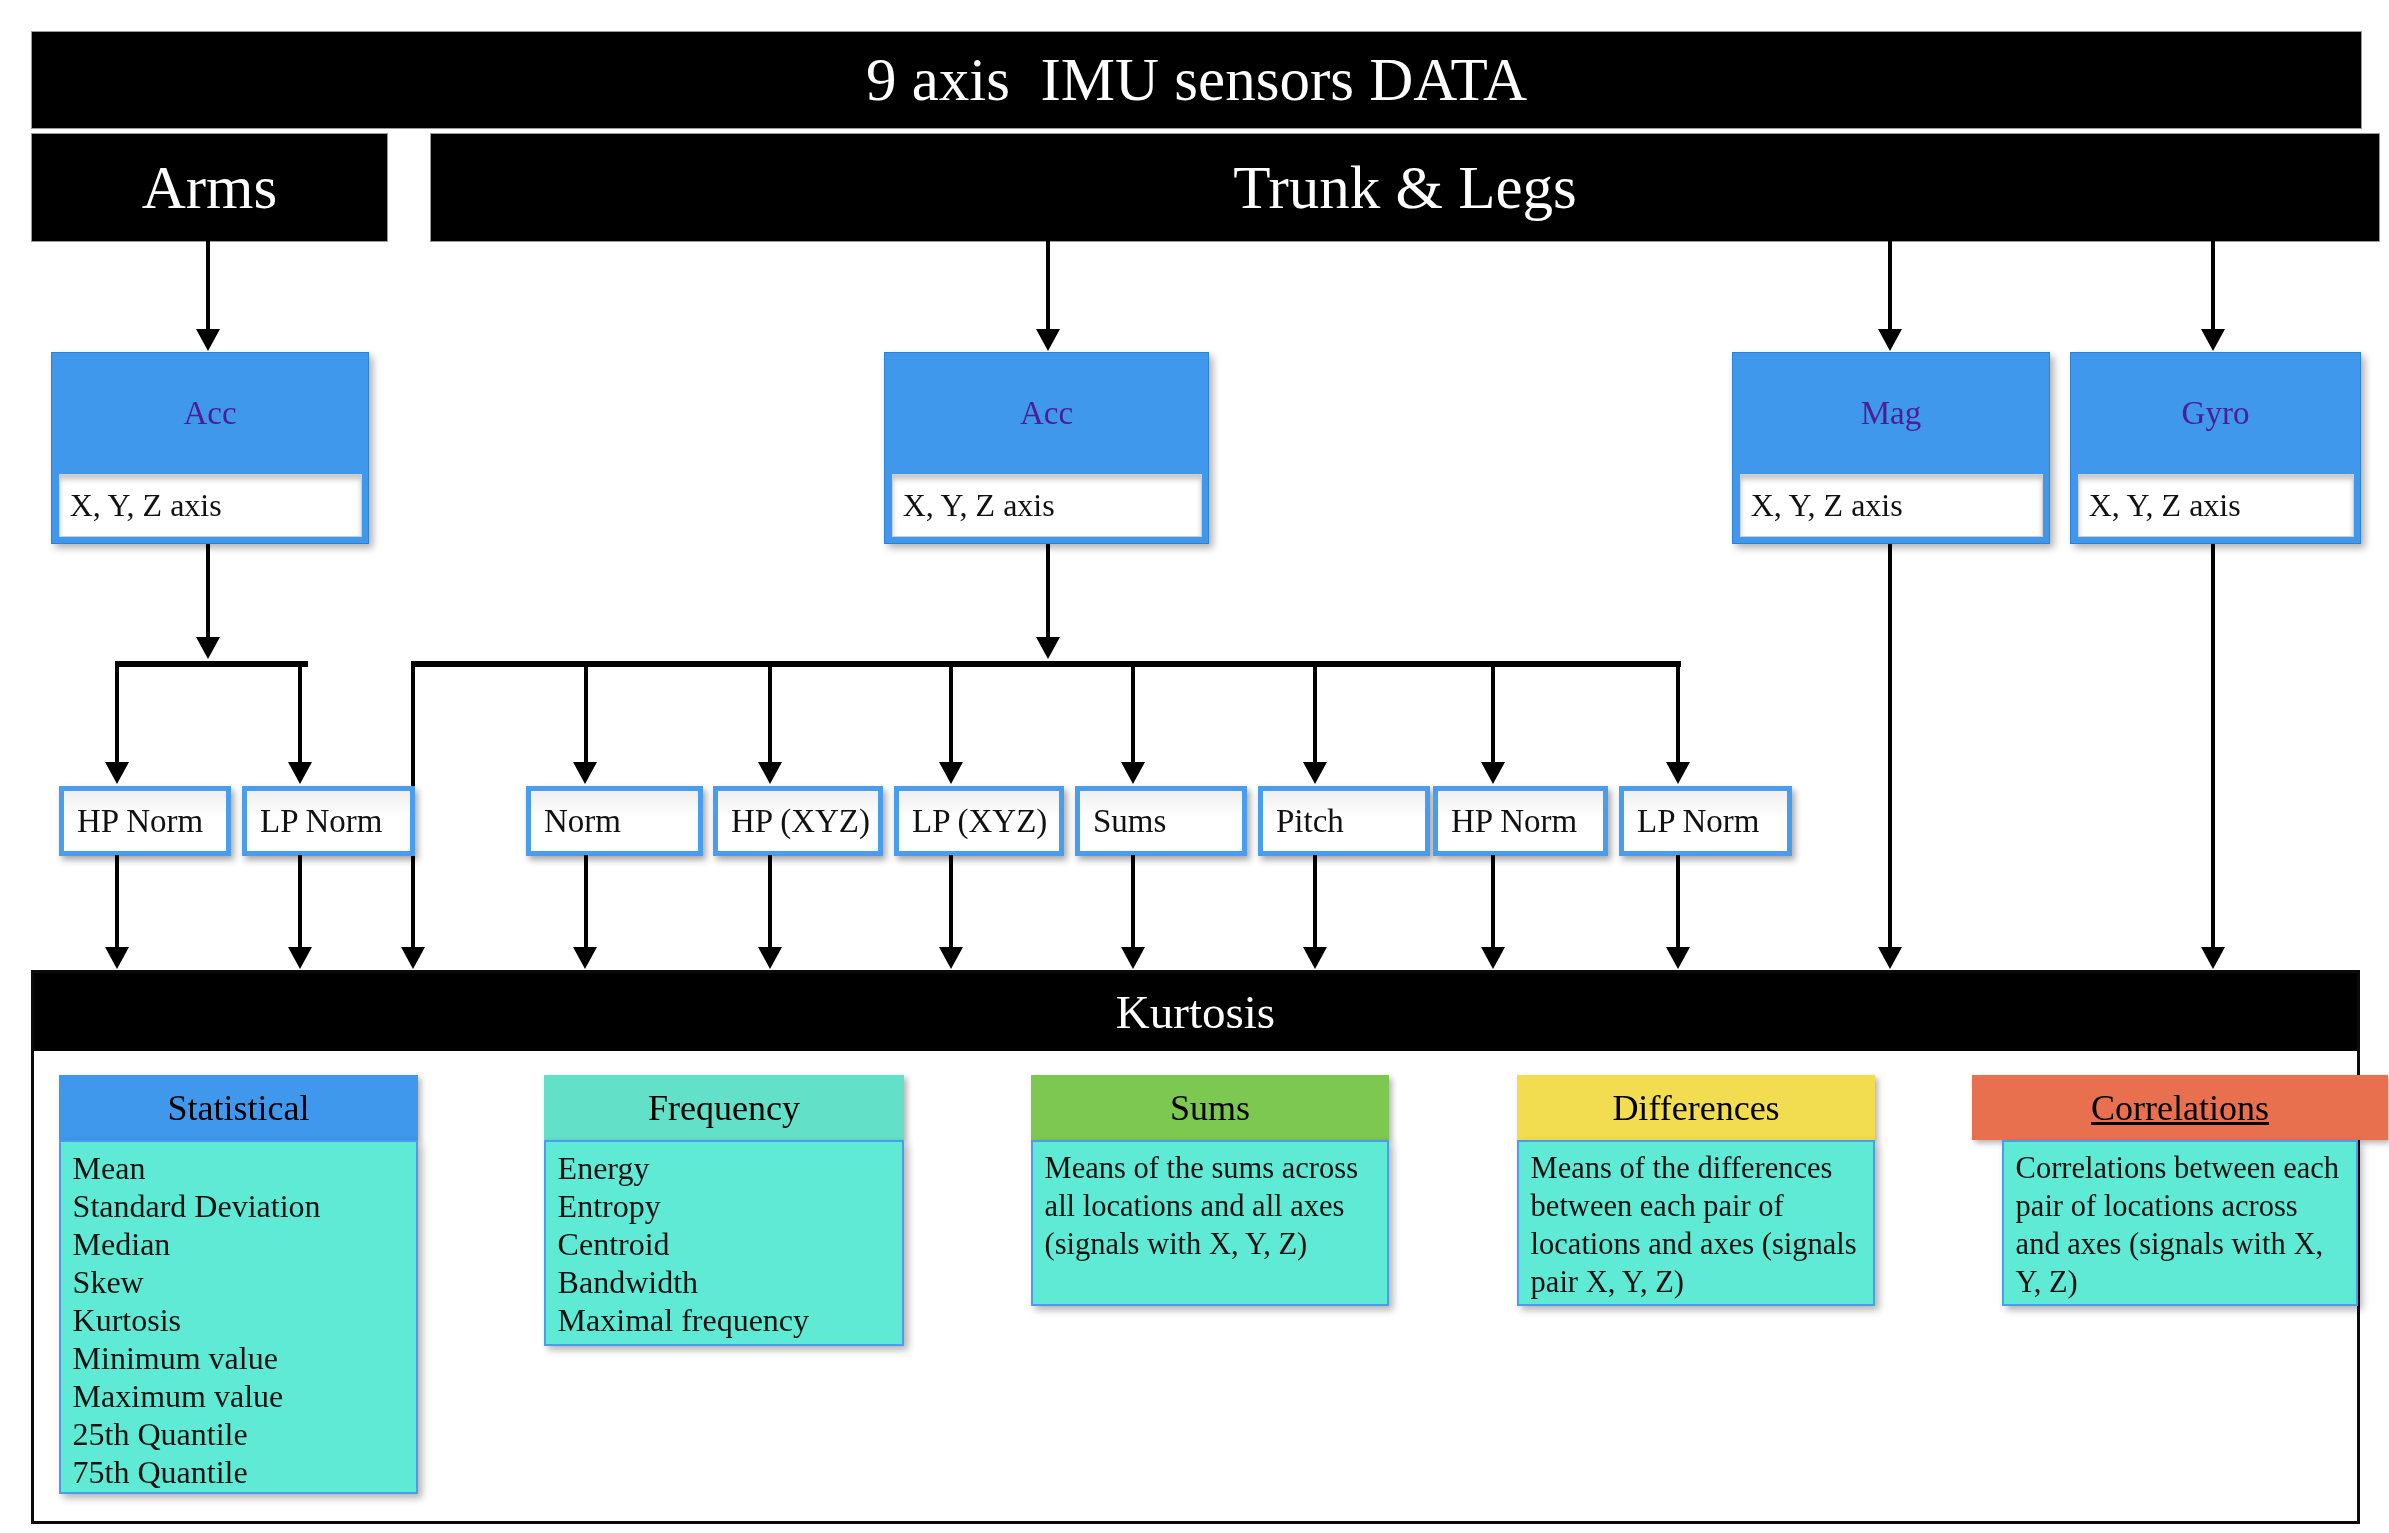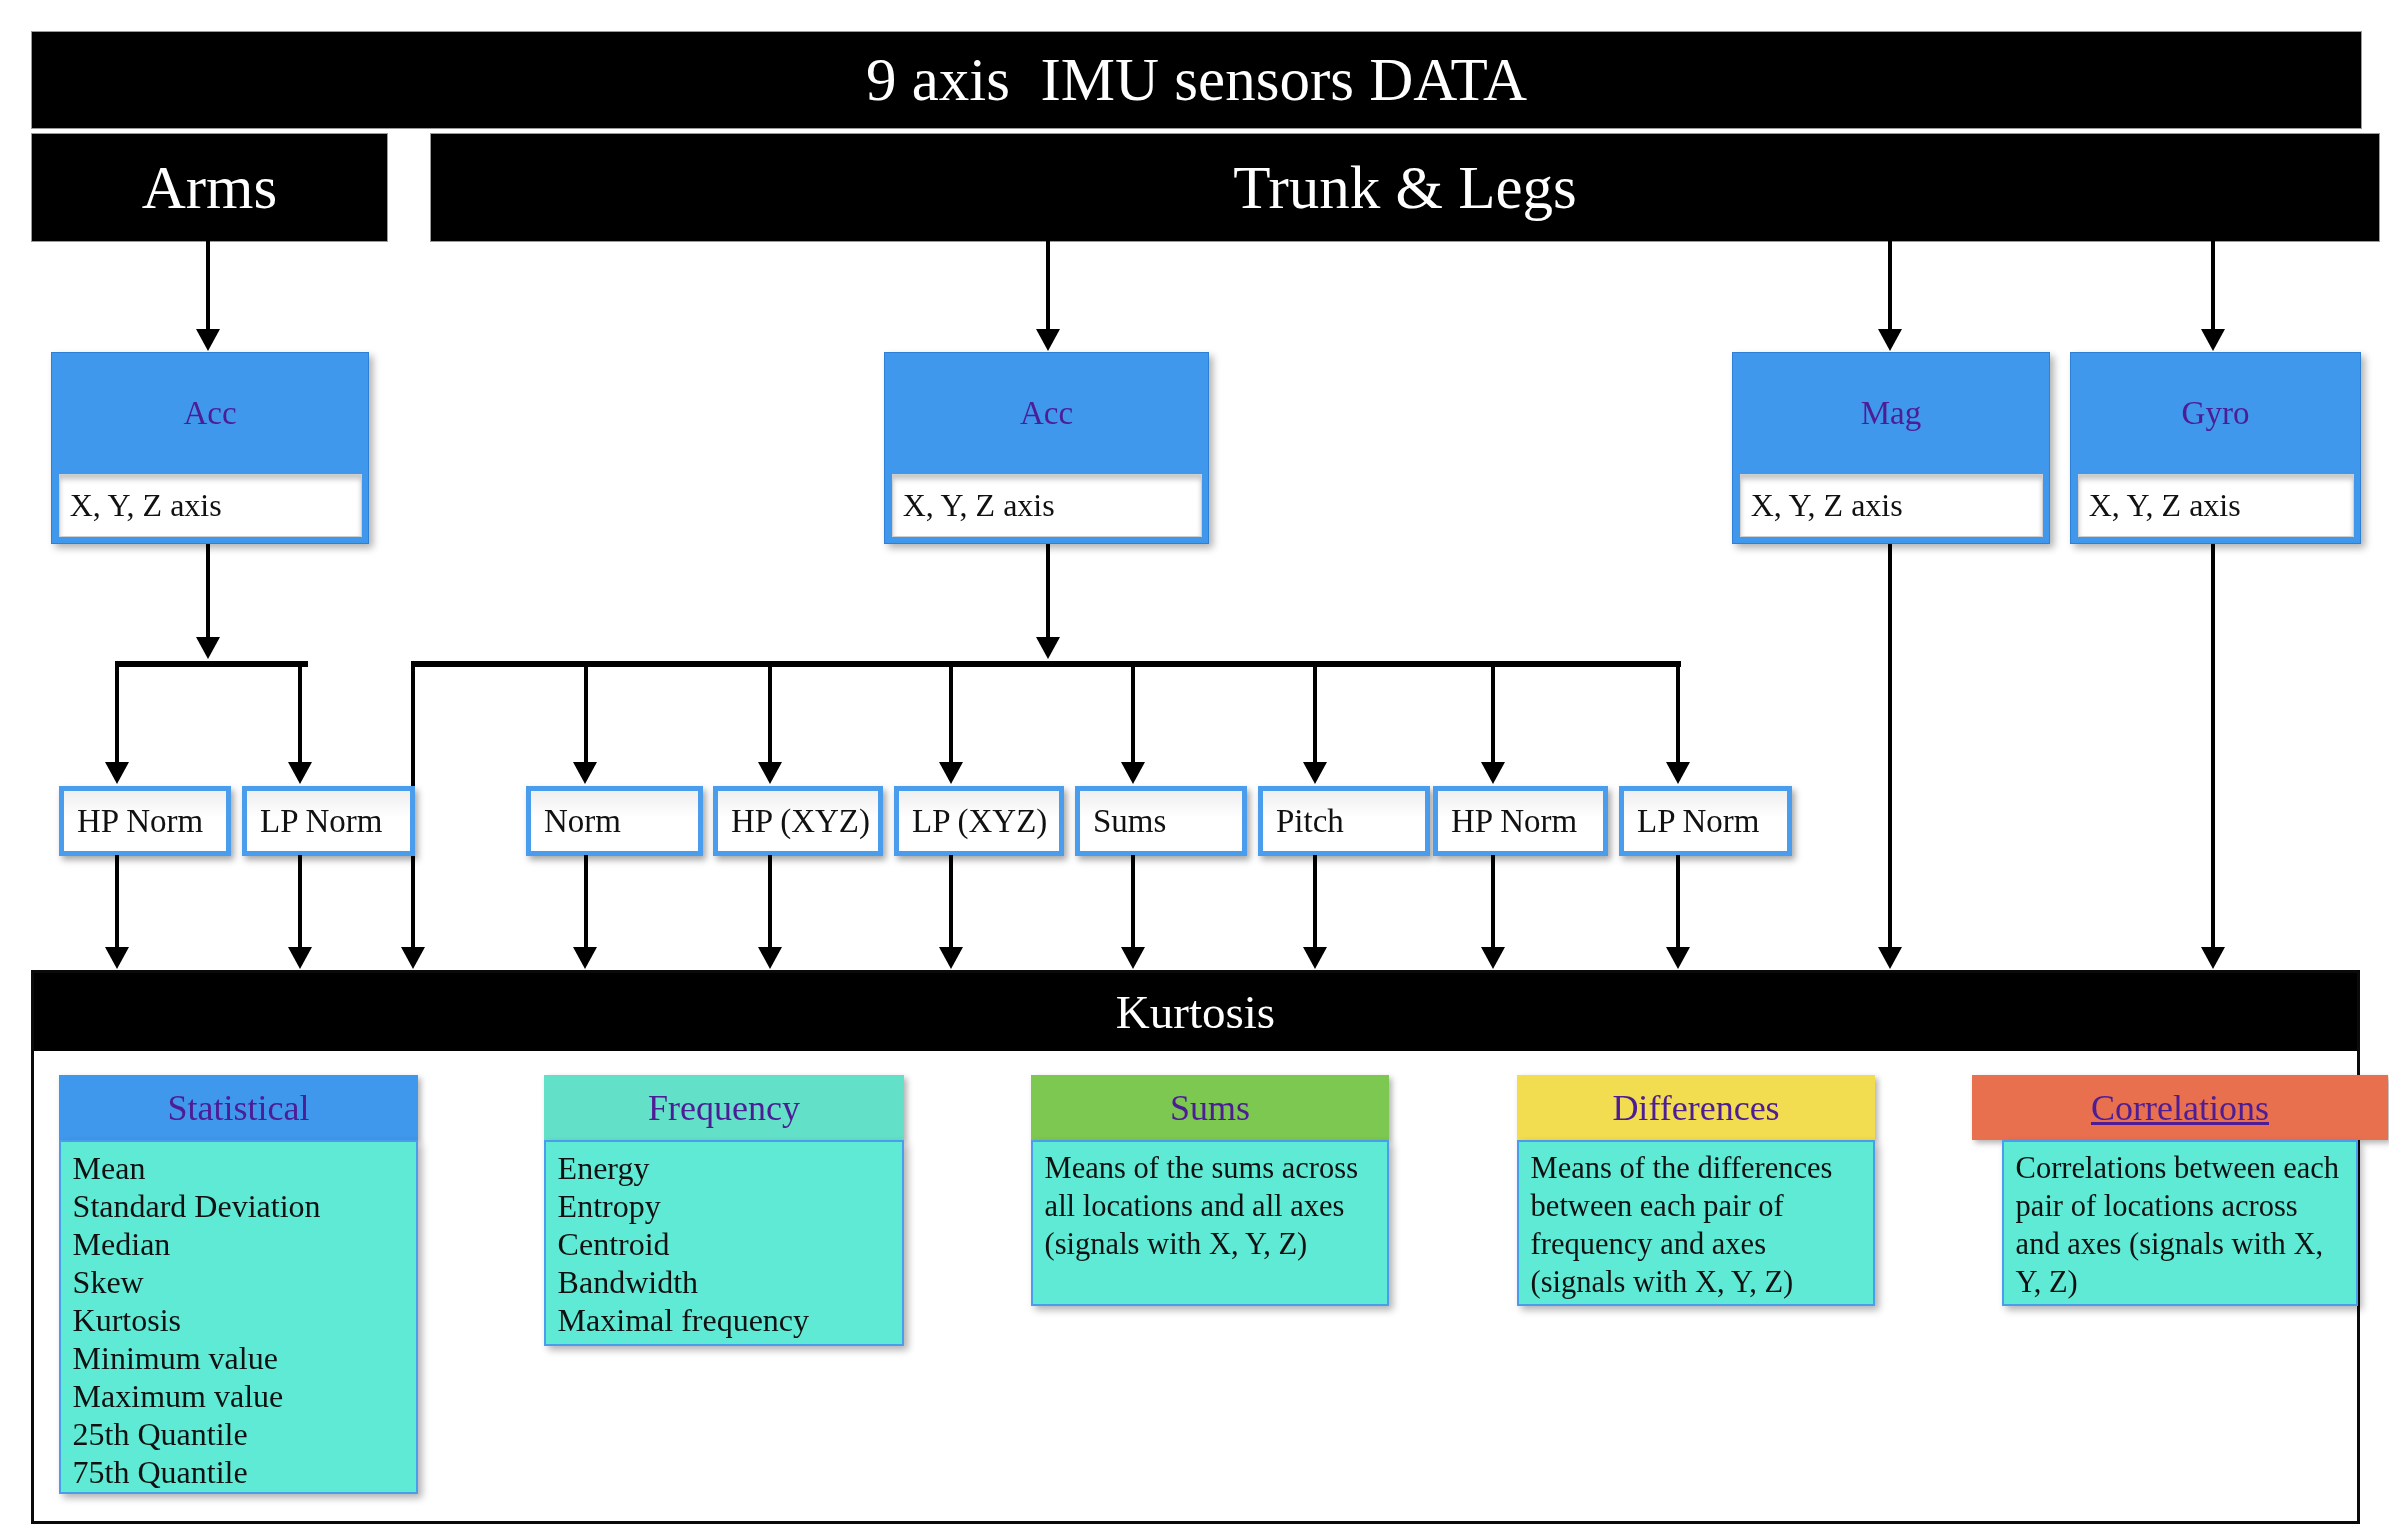--- a/index.html
+++ b/index.html
@@ -39,21 +39,21 @@
 
   
   .features{position:absolute;left:31px;top:970px;width:2329px;height:554px;
             box-sizing:border-box;border:3.6px solid #0a0a0a;background:#fff;}
   .features-bar{position:absolute;left:0;top:0;right:0;height:78px;background:#000;
                 display:flex;align-items:center;justify-content:center;color:#fff;
                 font-size:47px;}
 
   .cat-header{position:absolute;top:1075px;height:65px;box-sizing:border-box;
               display:flex;align-items:center;justify-content:center;
-              font-size:36px;color:#4c1d95;box-shadow:2.9px 2.9px 5.8px rgba(0,0,0,.30);}
+              font-size:36px;color:#000000;box-shadow:2.9px 2.9px 5.8px rgba(0,0,0,.30);}
   .cat-body{position:absolute;top:1140px;box-sizing:border-box;background:#5eead4;
             border:2.2px solid #4A9CEC;box-shadow:3.6px 4.4px 7.3px rgba(0,0,0,.30);
             font-size:32px;line-height:38px;padding:7.3px 7.3px 7.3px 11.6px;
             overflow:hidden;}
   .cat-body.desc{font-size:30.5px;}
 </style>
 </head>
 <body>
 
 <div id="canvas">
@@ -200,17 +200,17 @@
       <div>75th Quantile</div>
     </div>
   <div class="cat-body" style="left:544px;width:360px;height:206px">
       <div>Energy</div>
       <div>Entropy</div>
       <div>Centroid</div>
       <div>Bandwidth</div>
       <div>Maximal frequency</div>
     </div>
   <div class="cat-body desc" style="left:1031px;width:358px;height:166px">Means of the sums across all locations and all axes (signals with X, Y, Z)</div>
-  <div class="cat-body desc" style="left:1517px;width:358px;height:166px">Means of the differences between each pair of frequency and axes (signals with X, Y, Z)</div>
+  <div class="cat-body desc" style="left:1517px;width:358px;height:166px">Means of the differences between each pair of locations and axes (signals pair X, Y, Z)</div>
   <div class="cat-body desc" style="left:2002px;width:356px;height:166px">Correlations between each pair of locations across and axes (signals with X, Y, Z)</div>
 
 </div>
 
 
 </body></html>

